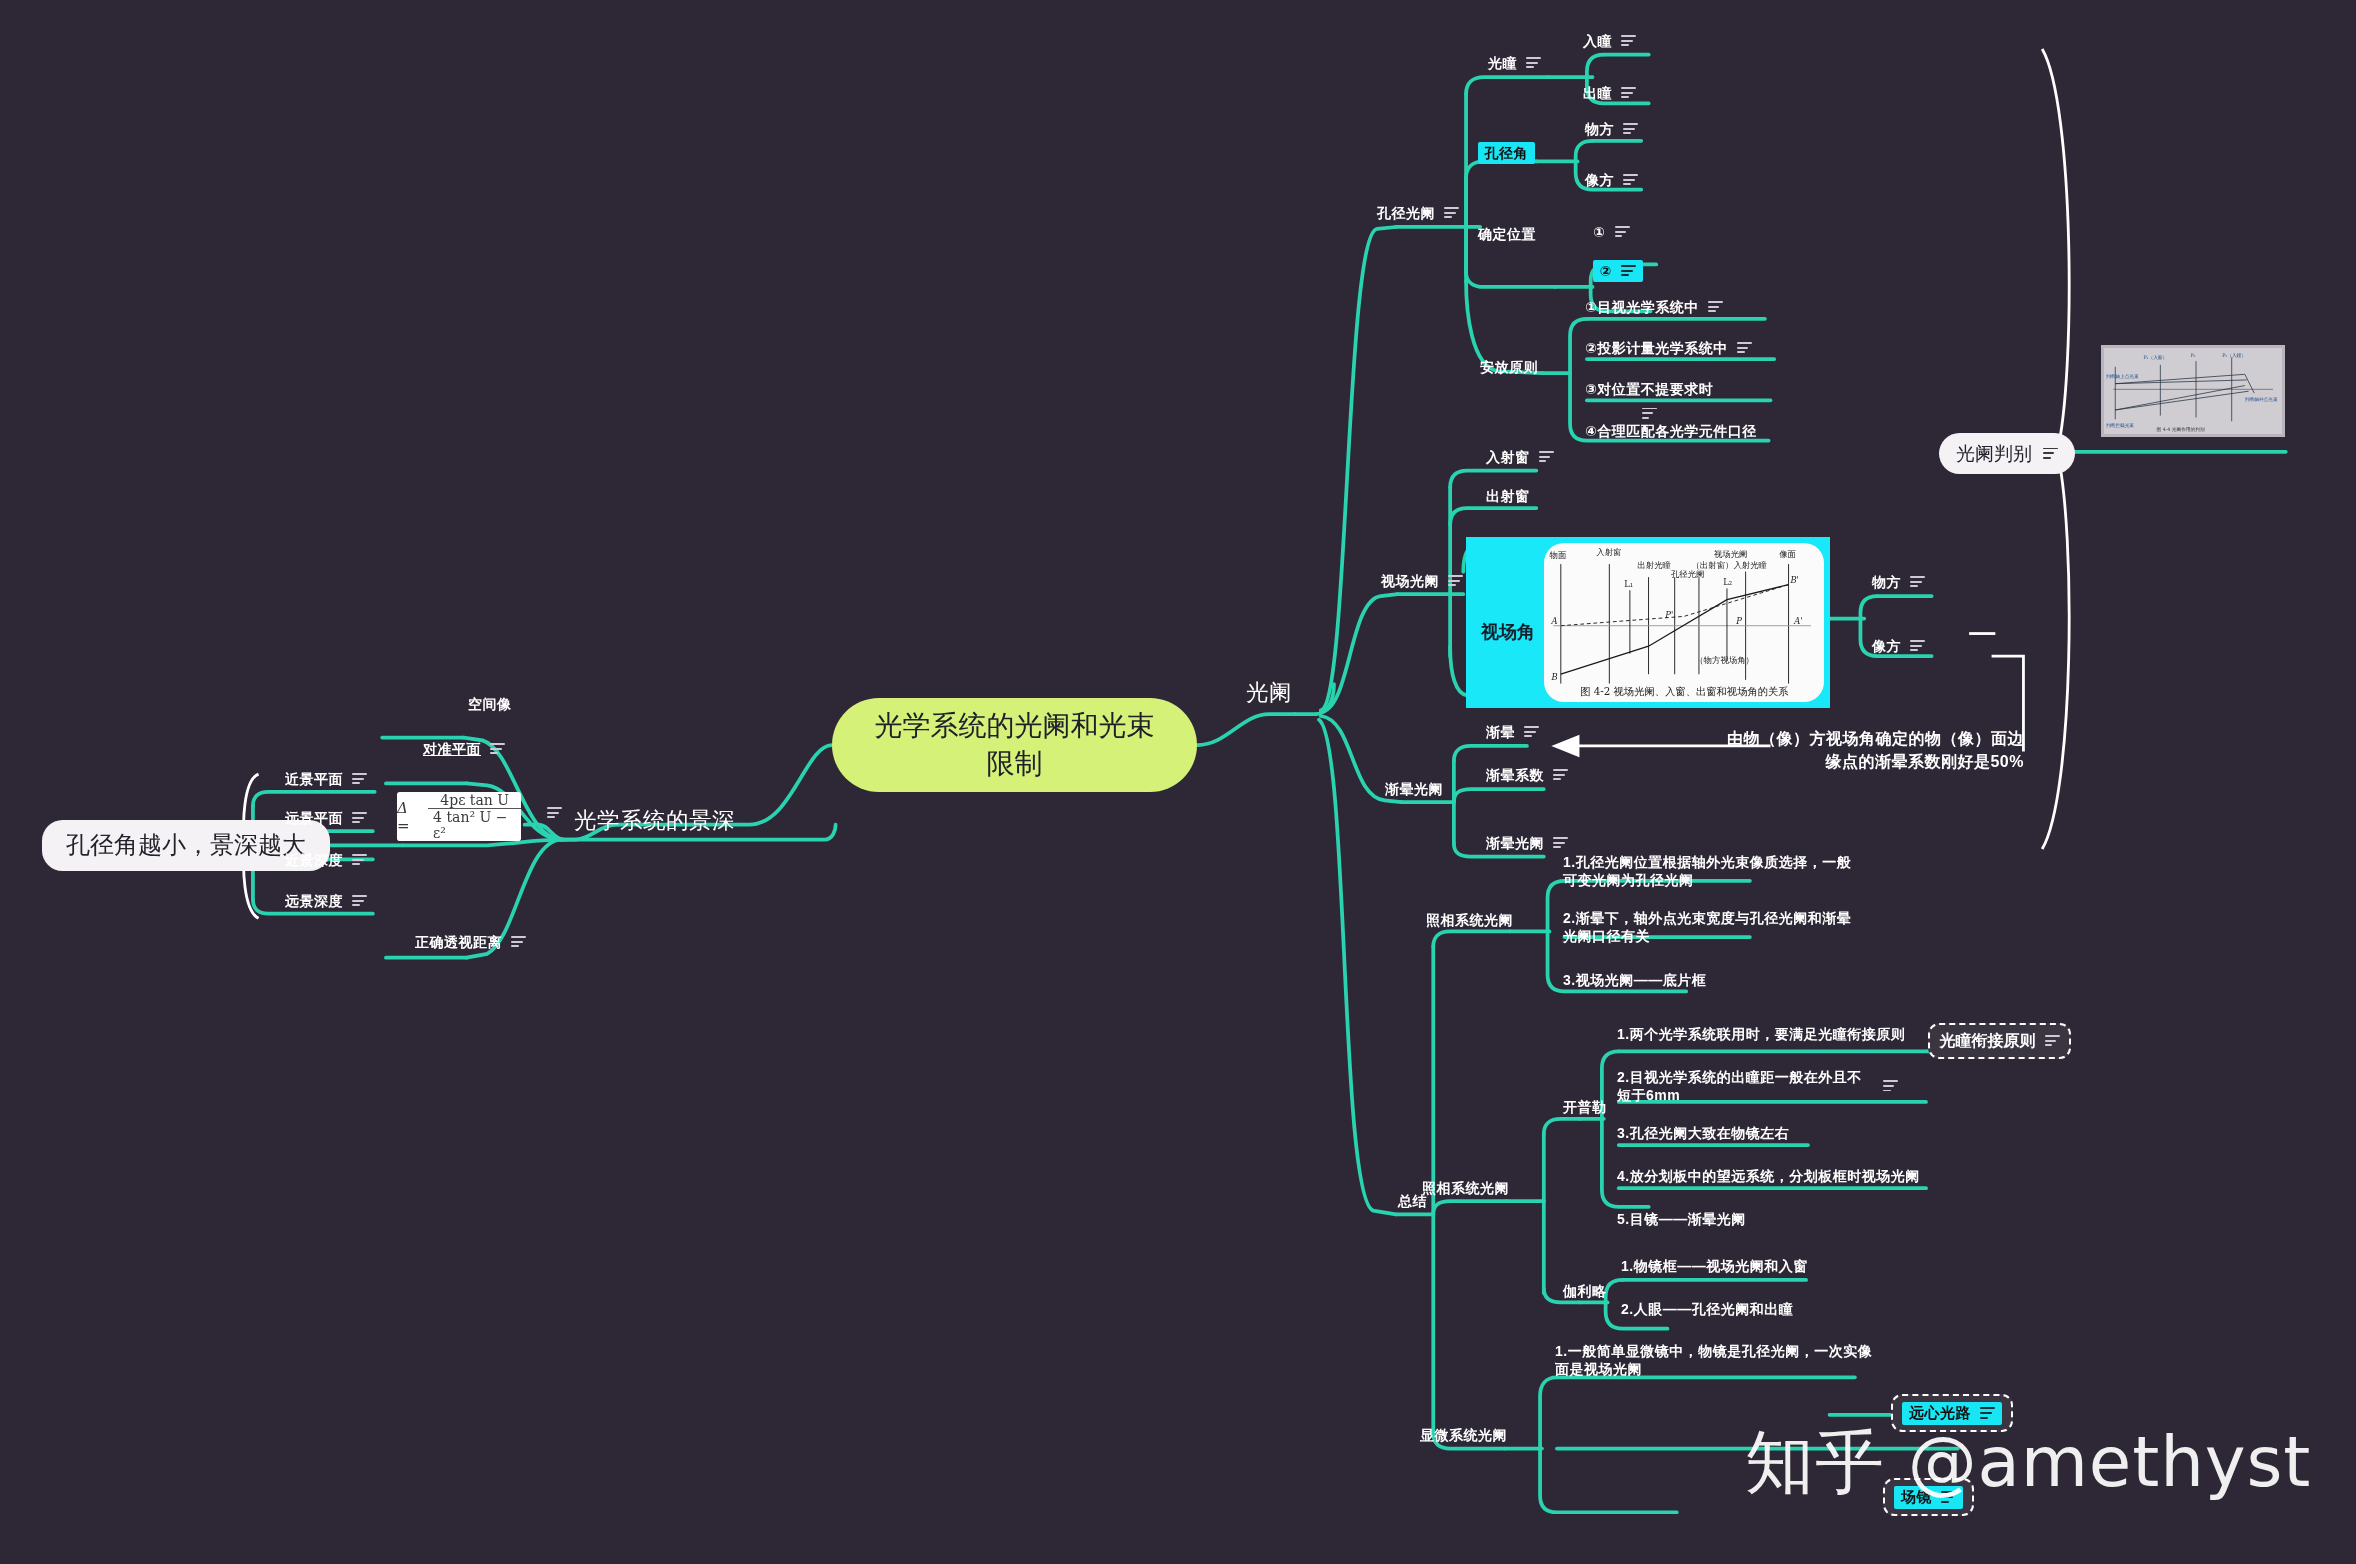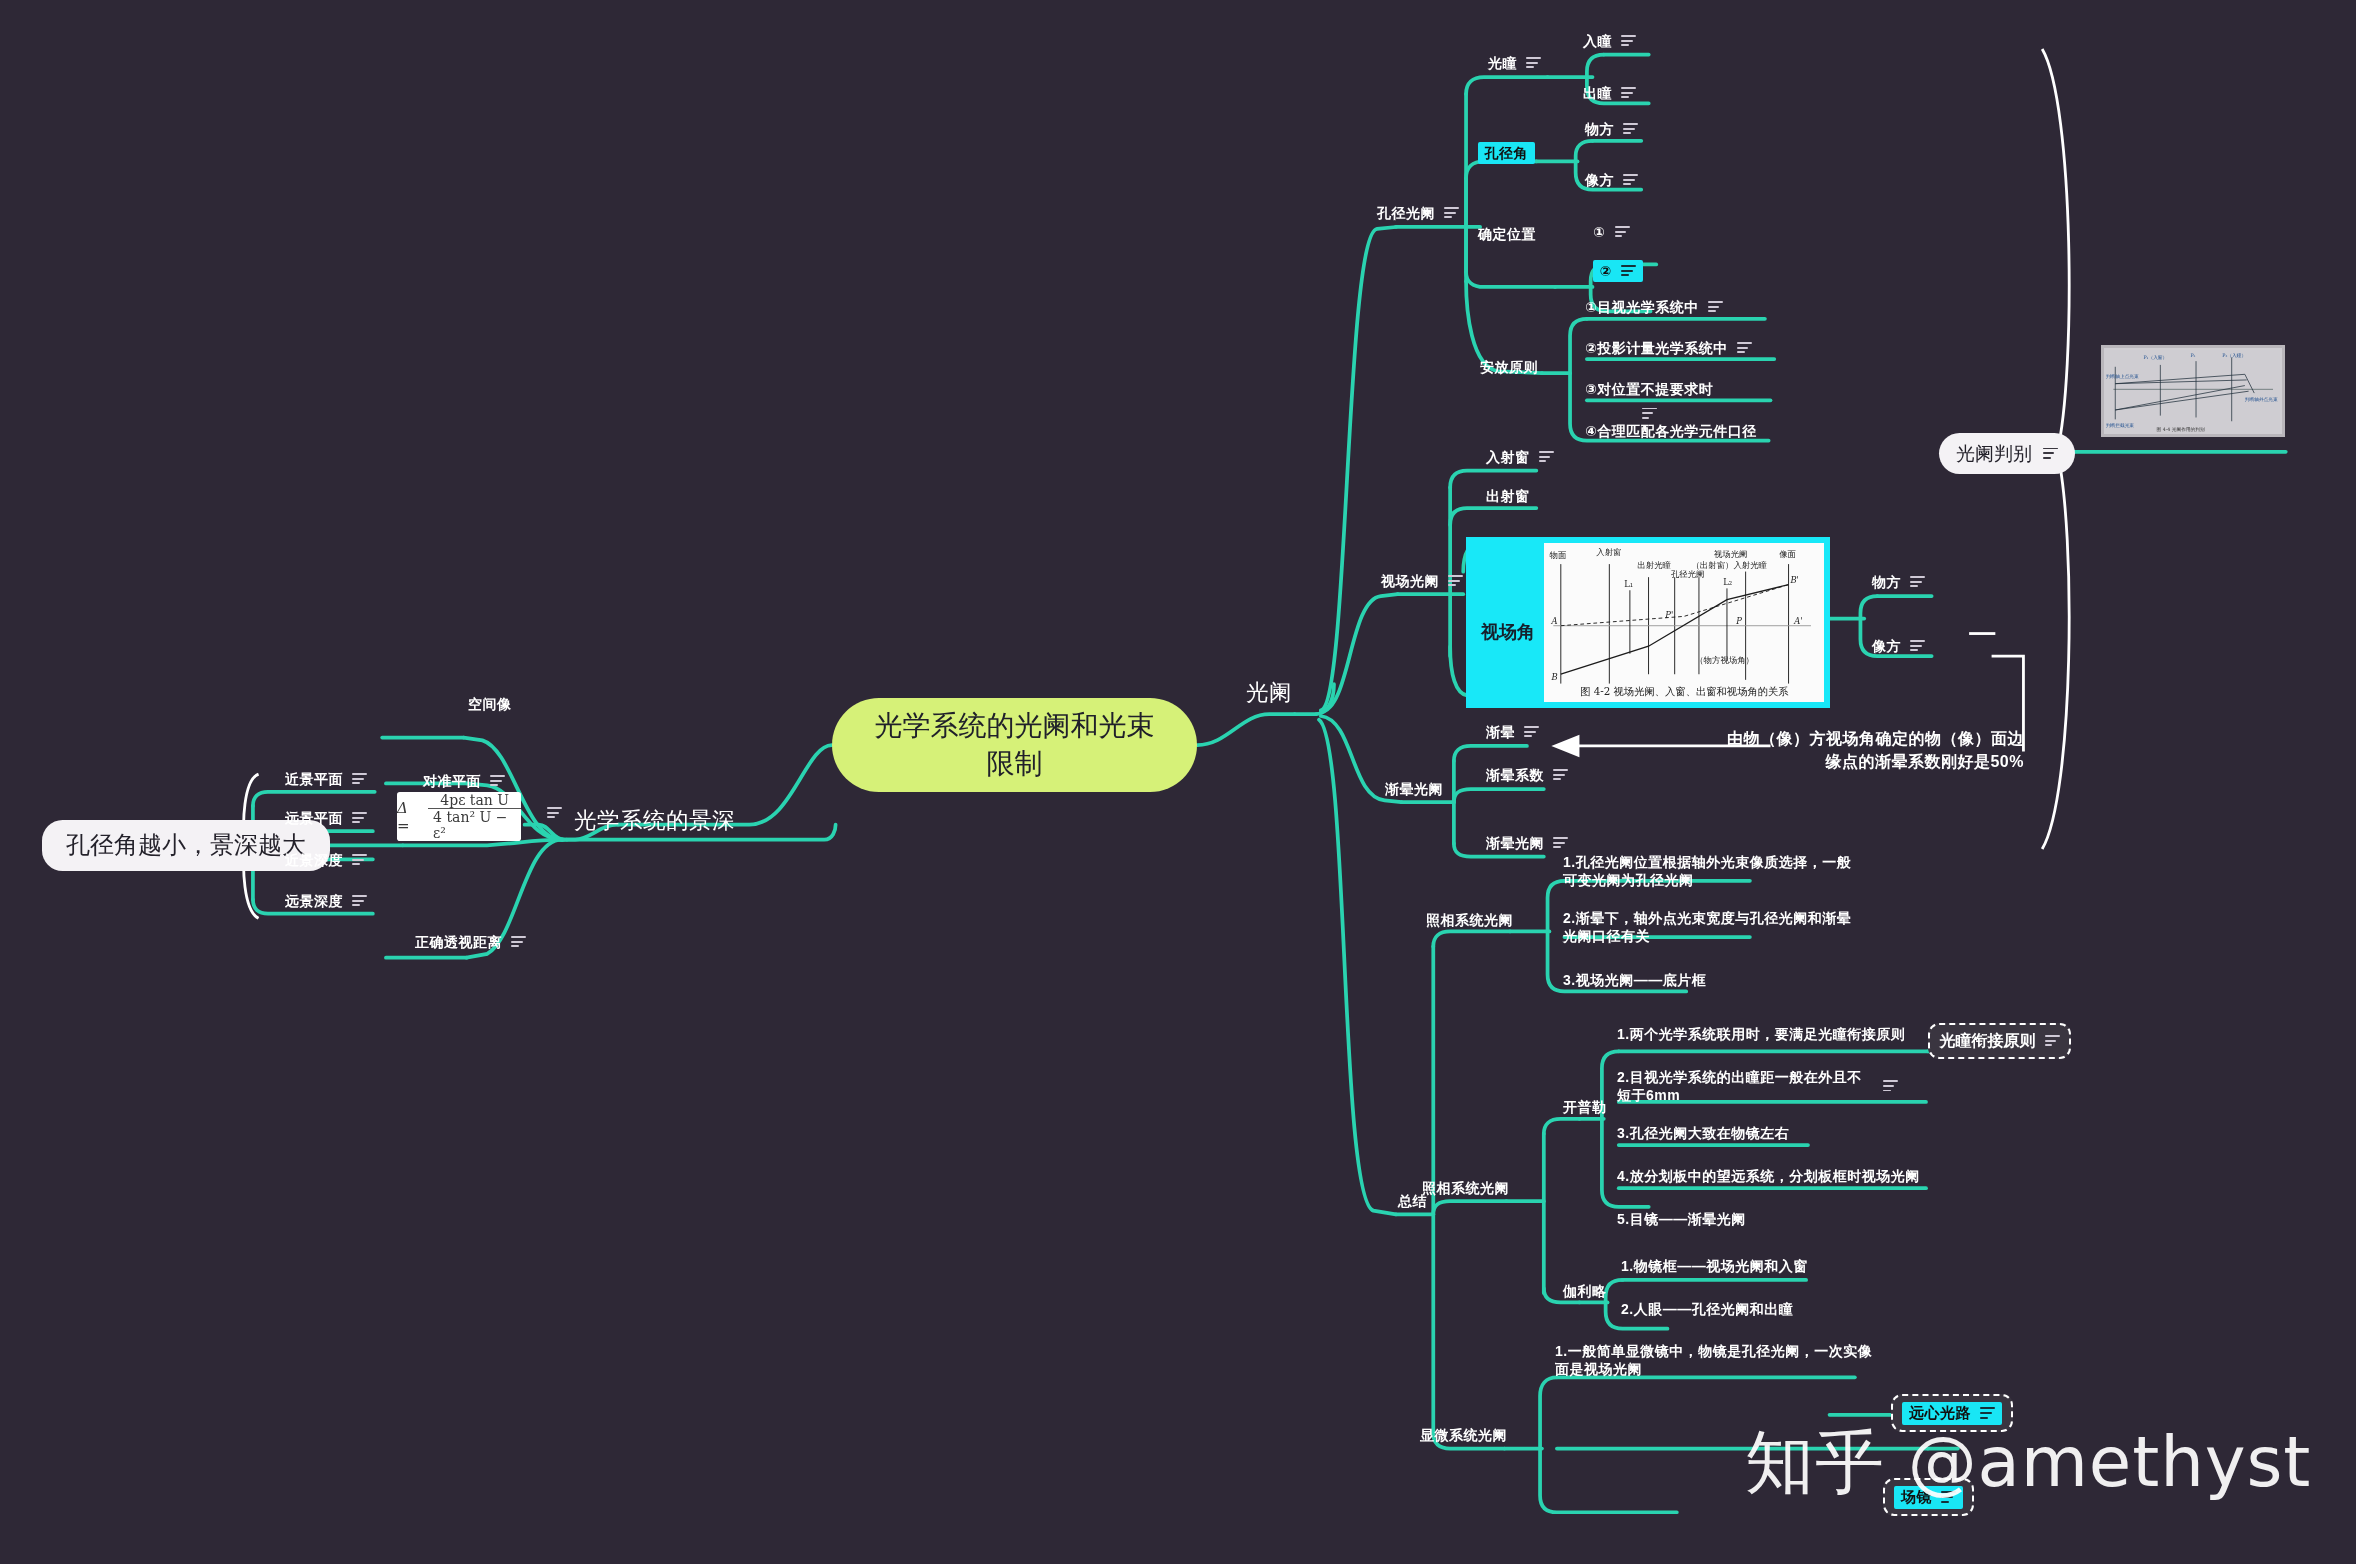--- a/index.html
+++ b/index.html
@@ -57,21 +57,21 @@
   }
   .frac{display:inline-flex;flex-direction:column;align-items:center;font-size:14px;line-height:1.15;}
   .frac .num{padding:0 4.7px;}
   .frac .den{padding:0 4.7px;border-top:0.9px solid #555;}
   .it{font-style:italic;}
 
   
   #figA{position:absolute;left:1466px;top:537px;width:364px;height:171px;background:#18e8f8;
         display:flex;align-items:center;box-sizing:border-box;padding:5.6px;}
   #figA .flbl{font-size:18px;font-weight:bold;color:#16202c;padding:0 9.4px;flex:0 0 auto;margin-top:18px;}
-  #figA .inner{flex:1 1 auto;height:100%;background:#fbfbfb;position:relative;overflow:hidden;}
+  #figA .inner{flex:1 1 auto;height:100%;background:#fbfbfb;position:relative;overflow:hidden;border-radius:20px;}
 
   #figB{position:absolute;left:2101px;top:345px;width:184px;height:92px;background:#b9b6bb;overflow:hidden;}
   #figB .inner{position:absolute;inset:2.8px;background:#cfcdd2;}
   .fgcap{position:absolute;bottom:3.7px;left:0;width:100%;text-align:center;font-size:10.3px;color:#222;font-family:"DejaVu Serif",serif;}
 
   #watermark{position:absolute;left:1745px;top:1417px;font-size:69px;color:#fff;opacity:.93;
     font-family:"DejaVu Sans",sans-serif;letter-spacing:0.9px;white-space:nowrap;}
 </style>
 </head>
 <body>
@@ -231,21 +231,21 @@
   </div>
 
   <div class="pill" style="position:absolute;left:42px;top:820px;">
     <span class="txt">孔径角越小，景深越大</span>
   </div>
 
   <div class="node" style="left:468px;top:695px;">
     <span class="txt">空间像</span>
   </div>
 
-  <div class="node" style="left:423px;top:772px;">
+  <div class="node" style="left:423px;top:740px;text-decoration:underline;">
     <span class="txt">对准平面</span>
     <span class="ic">
         <i></i>
         <i></i>
         <i></i>
       </span>
   </div>
 
   <div class="node" style="left:401px;top:804px;">
     <span class="txt">景深</span>

